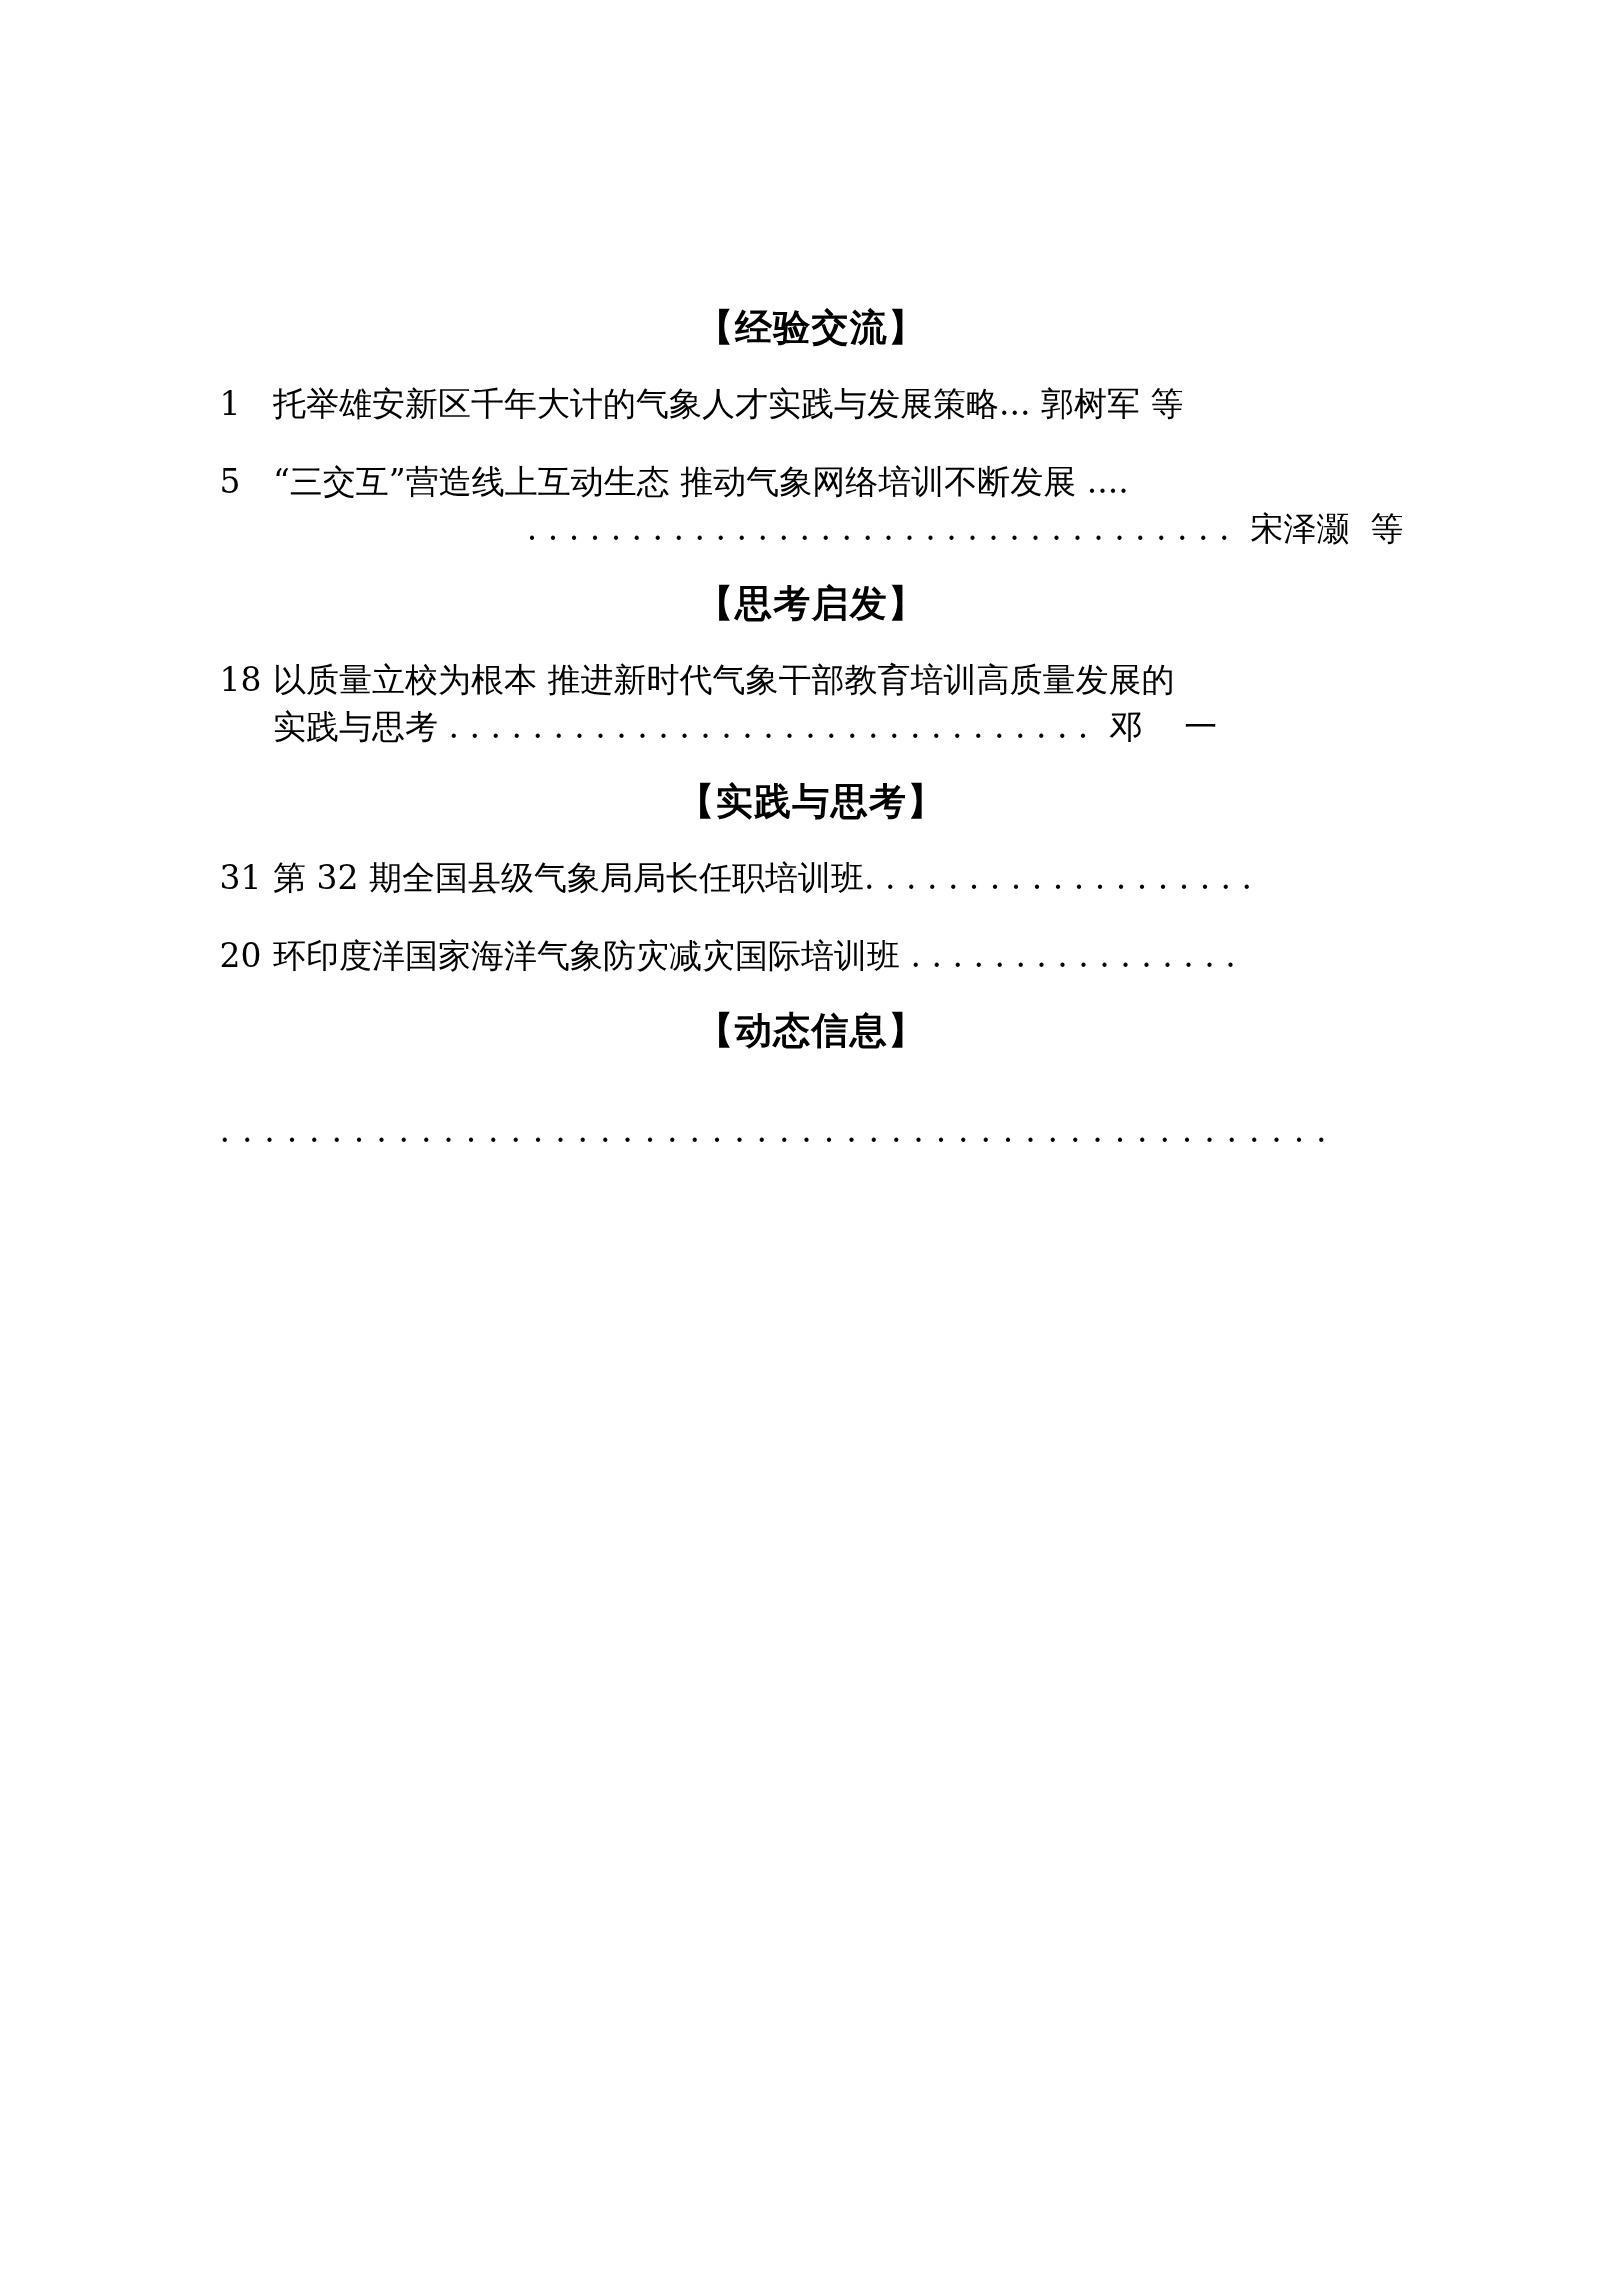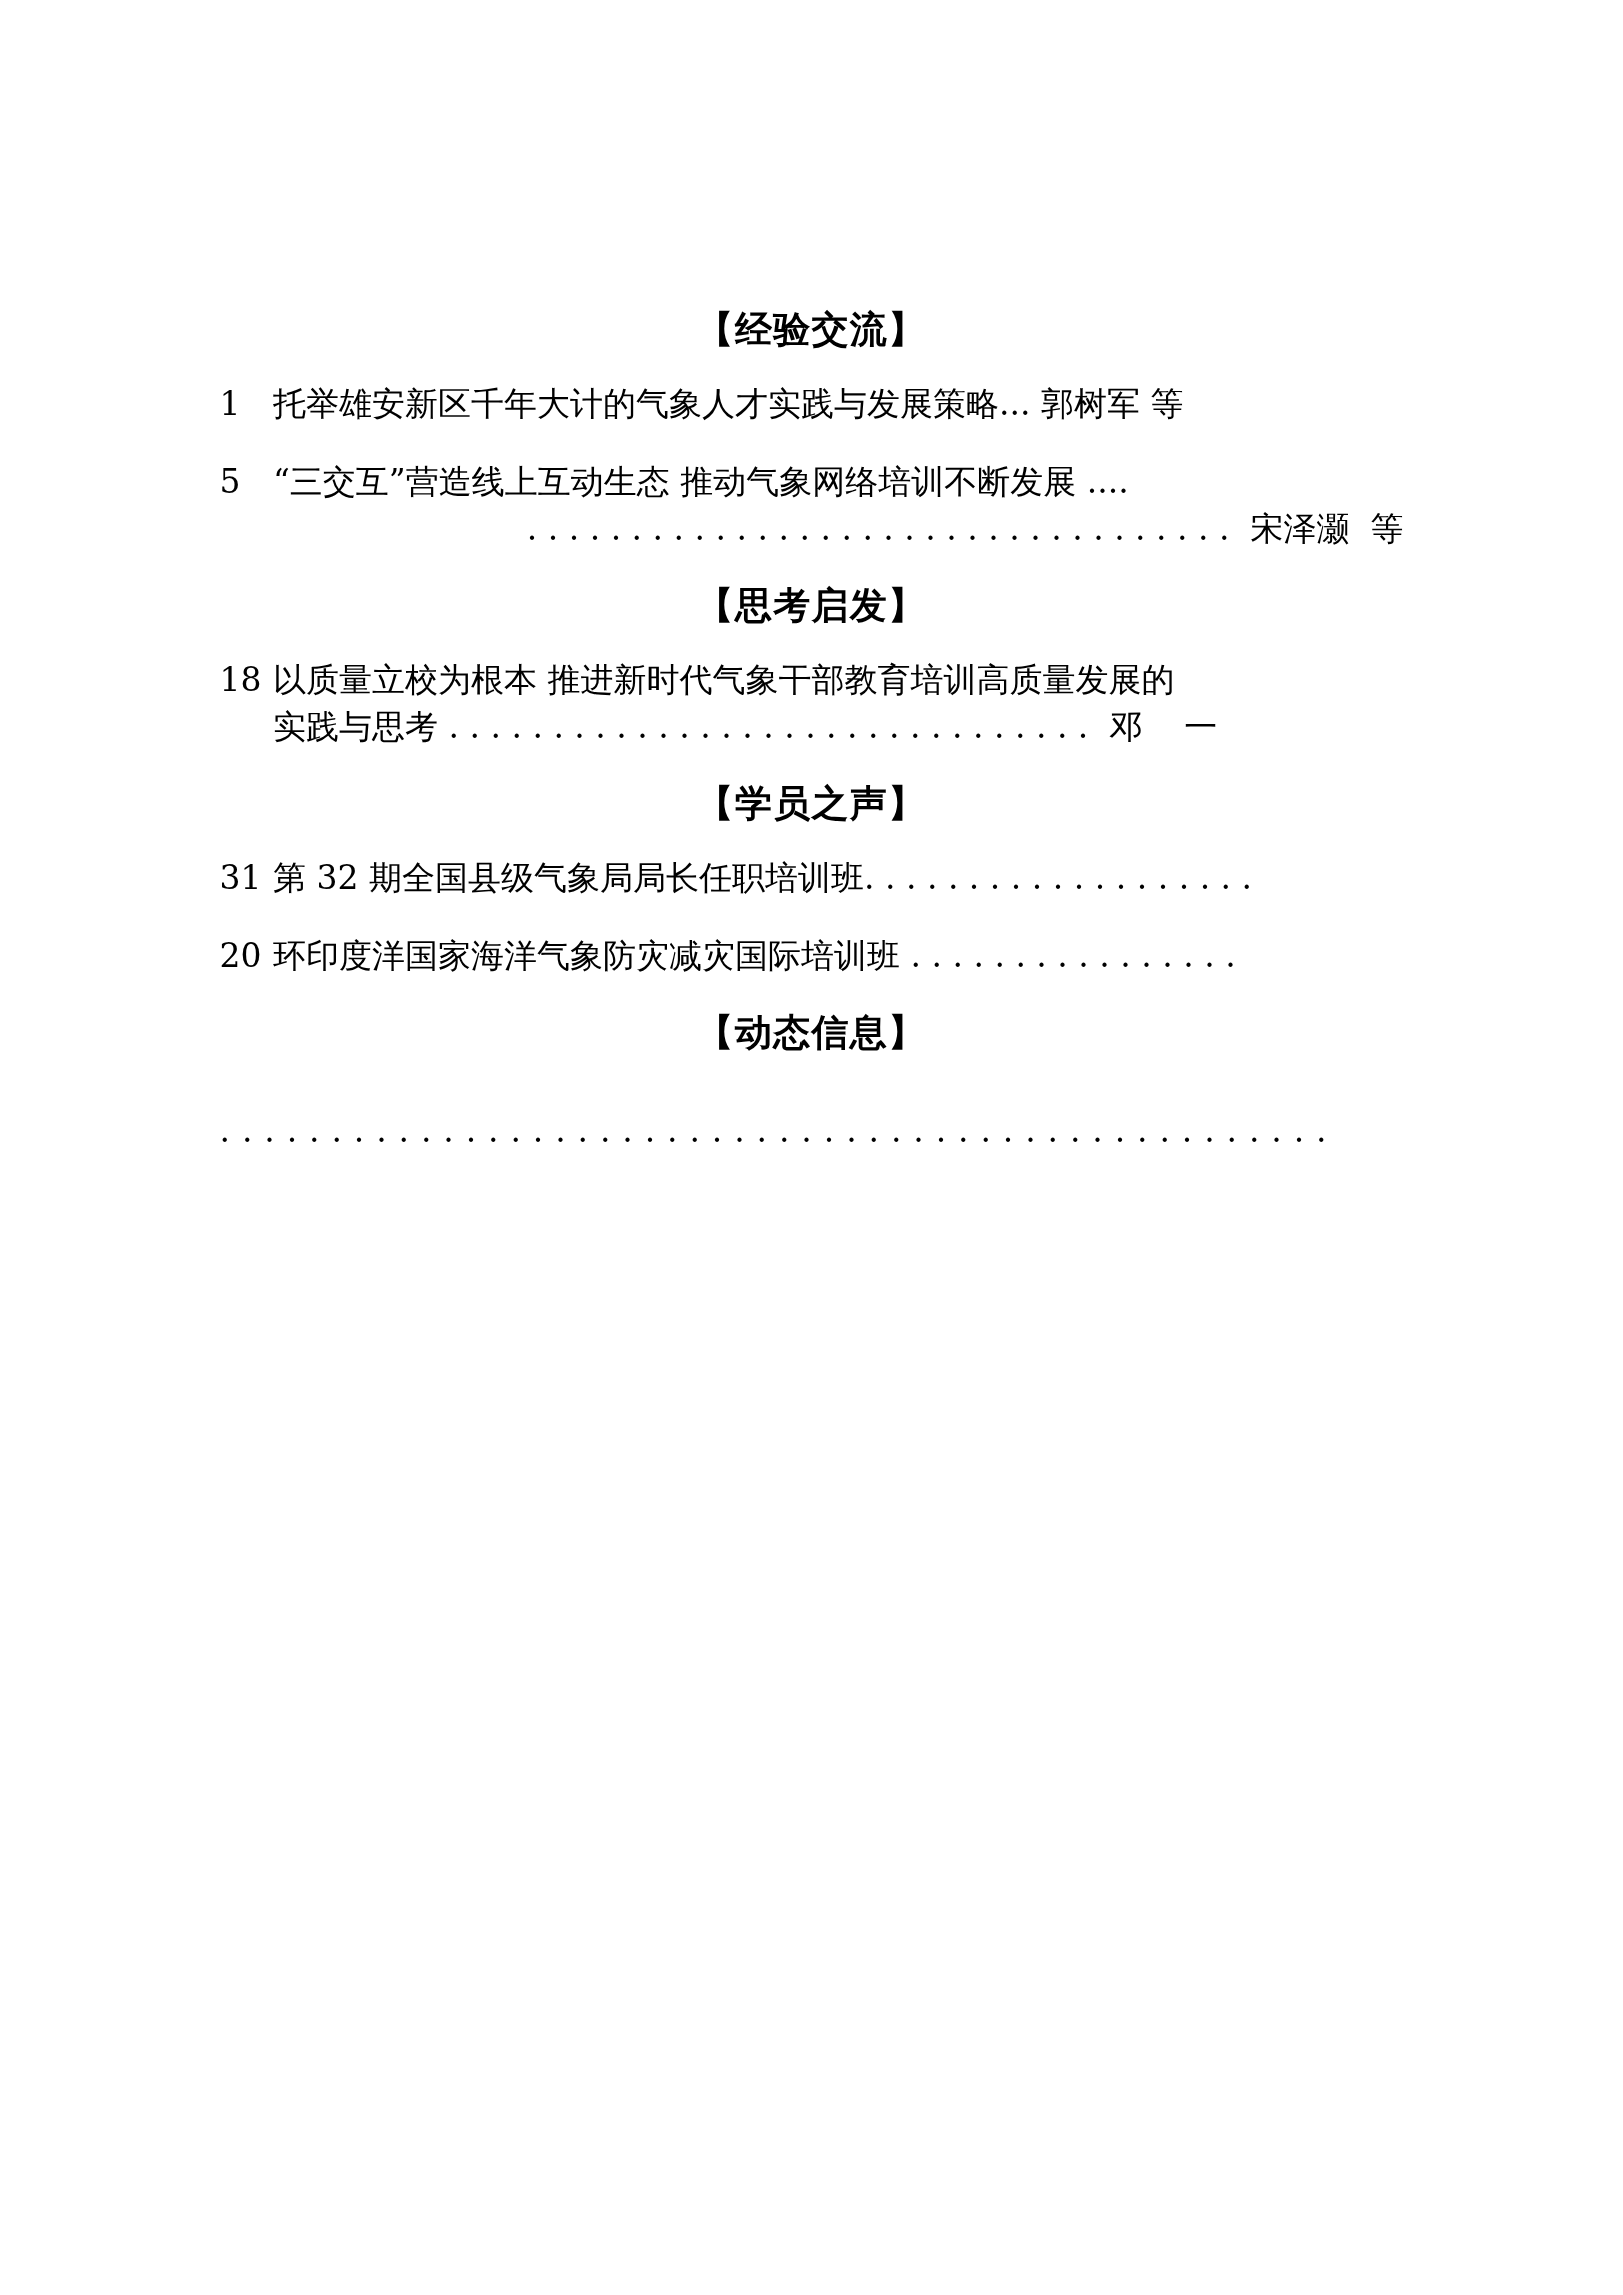--- a/index.html
+++ b/index.html
@@ -28,21 +28,21 @@
     width: 1184px;
     margin: 0 auto;
   }
   .section-heading {
     text-align: center;
     font-weight: bold;
     font-size: 37px;
     line-height: 1.2;
     letter-spacing: 1.3px;
     margin: 30px 0 29px 0;
-    font-family: Liberation Serif, serif;
+    font-family: Liberation Mono, monospace;
   }
   .section-heading.first {
     margin-top: 0;
   }
   .entry {
     display: flex;
     align-items: flex-start;
     font-size: 33px;
     line-height: 1.42;
     margin: 0 0 31px 0;
@@ -107,21 +107,21 @@
 
     <div class="entry">
       <span class="pg">18</span>
       <span class="body">
         <span class="line">以质量立校为根本  推进新时代气象干部教育培训高质量发展的</span>
         <span class="line dotsline">实践与思考 . . . . . . . . . . . . . . . . . . . . . . . . . . . . . . .  邓    一</span>
       </span>
     </div>
 
 
-    <div class="section-heading">【学员之声】</div>
+    <div class="section-heading">【实践与思考】</div>
 
 
     <div class="entry">
       <span class="pg">31</span>
       <span class="body">
         <span class="line">第 32 期全国县级气象局局长任职培训班. . . . . . . . . . . . . . . . . . .</span>
       </span>
     </div>
 
     <div class="entry">

